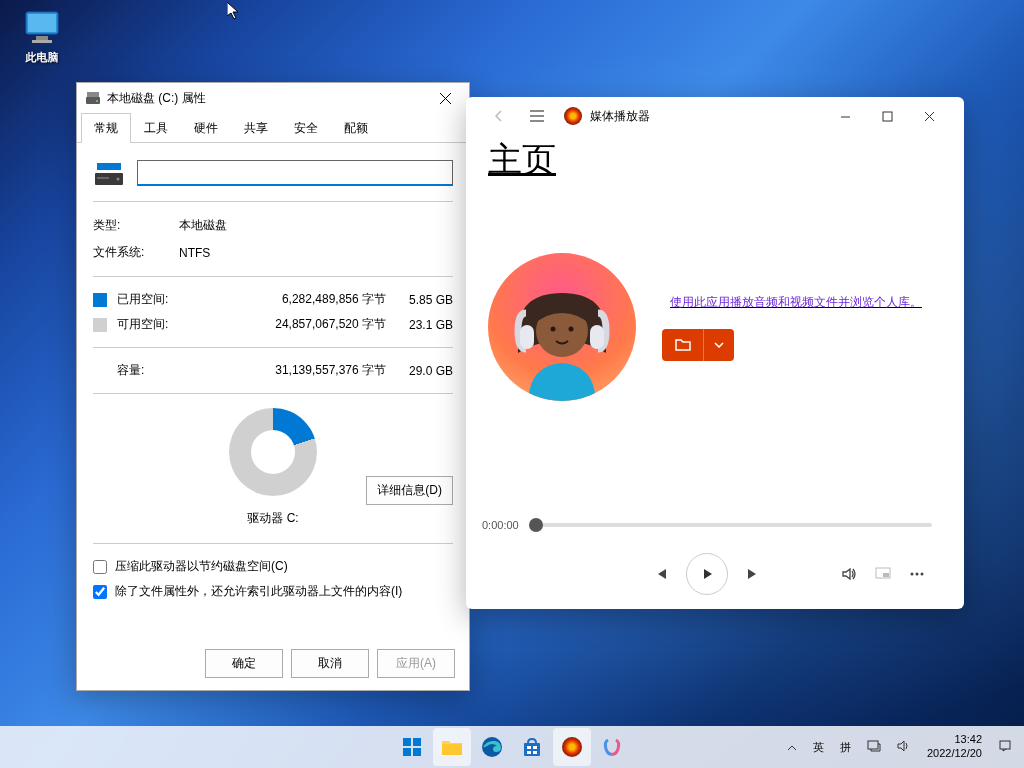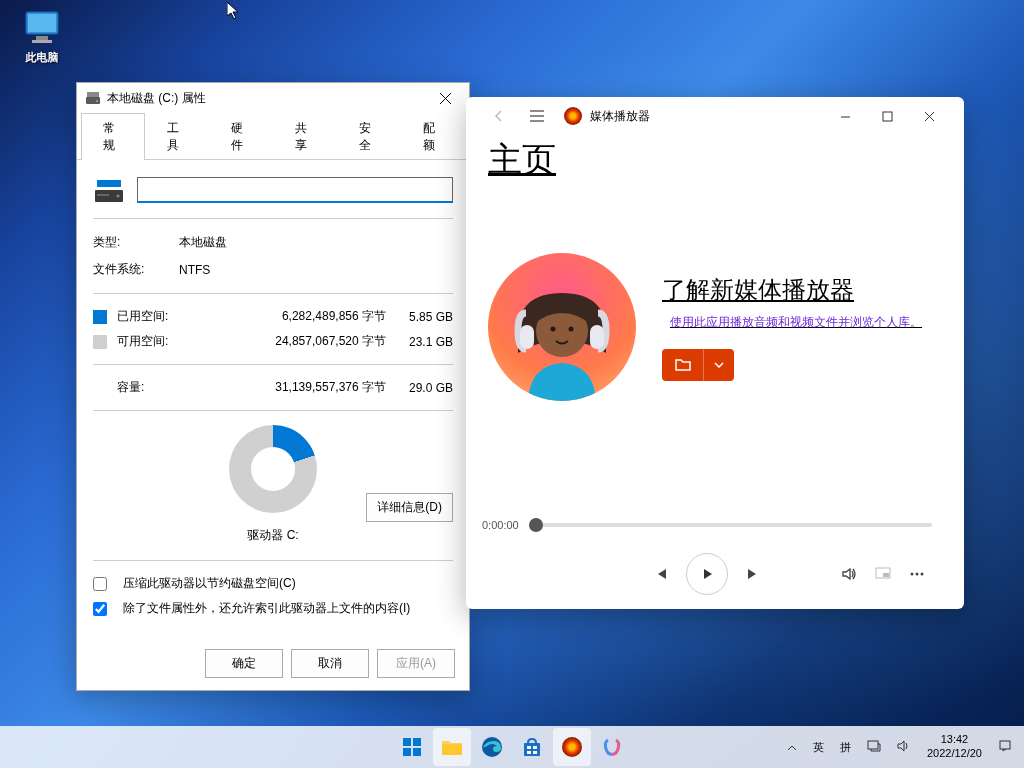--- a/index.html
+++ b/index.html
@@ -17,21 +17,21 @@
 
 .window { position: absolute; background: white; box-shadow: 0 8px 30px rgba(0,0,0,0.3); }
 .props-window { left: 33px; top: 82px; width: 394px; height: 609px; border: 1px solid #aaa; margin-left: 43px; }
 .props-titlebar { height: 30px; background: white; display: flex; align-items: center; padding: 0 4px 0 8px; }
 .props-titlebar-icon { width: 16px; height: 16px; margin-right: 6px; }
 .props-titlebar-icon svg { width: 16px; height: 16px; }
 .props-title { flex: 1; font-size: 12px; }
 .props-close { width: 40px; height: 26px; display: flex; align-items: center; justify-content: center; cursor: pointer; }
 
 .props-tabs { display: flex; border-bottom: 1px solid #ccc; padding: 0 4px; }
-.props-tab { padding: 6px 21px; font-size: 12px; cursor: pointer; border: 1px solid transparent; border-bottom: none; margin-bottom: -1px; }
+.props-tab { padding: 6px 12px; font-size: 12px; cursor: pointer; border: 1px solid transparent; border-bottom: none; margin-bottom: -1px; }
 .props-tab.active { border-color: #ccc; background: white; }
 
 .props-body { padding: 14px 16px; font-size: 12px; }
 .drive-header { display: flex; align-items: center; gap: 12px; margin-bottom: 12px; }
 .drive-icon { width: 32px; height: 32px; }
 .drive-name-input { flex: 1; border: 1px solid #666; border-bottom: 2px solid #0078d4; padding: 4px 6px; font-size: 13px; height: 26px; }
 
 .props-sep { border: none; border-top: 1px solid #ccc; margin: 10px 0; }
 .props-row { display: flex; padding: 5px 0; align-items: center; }
 .props-label { width: 86px; }
@@ -41,21 +41,21 @@
 .space-label { width: 70px; }
 .space-bytes { flex: 1; text-align: right; padding-right: 12px; }
 .space-gb { width: 55px; text-align: right; }
 
 .pie-wrap { position: relative; text-align: center; margin: 14px 0 6px; }
 .pie { width: 88px; height: 88px; border-radius: 50%; margin: 0 auto 14px; background: conic-gradient(#0078d4 0deg 72deg, #d0d0d0 72deg 360deg); position: relative; }
 .pie::after { content: ""; position: absolute; inset: 22px; background: white; border-radius: 50%; }
 .details-btn { position: absolute; right: 0; top: 68px; padding: 5px 10px; font-size: 12px; border: 1px solid #aaa; background: #fdfdfd; cursor: pointer; }
 .drive-label { font-size: 12px; }
 
-.checkbox-row { display: flex; align-items: flex-start; gap: 16px; padding: 4px 0; font-size: 12px; }
+.checkbox-row { display: flex; align-items: flex-start; gap: 8px; padding: 4px 0; font-size: 12px; }
 .checkbox-row input { margin-top: 2px; width: 14px; height: 14px; }
 
 .props-buttons { position: absolute; bottom: 12px; right: 14px; display: flex; gap: 8px; }
 .props-buttons button { width: 78px; padding: 5px 0; font-size: 12px; border: 1px solid #aaa; background: #fdfdfd; cursor: pointer; }
 .props-buttons button:disabled { color: #999; }
 
 .media-window { left: 466px; top: 97px; width: 498px; height: 512px; border-radius: 6px; overflow: hidden; }
 .media-header { height: 38px; display: flex; align-items: center; padding: 0 14px; }
 .media-nav-btn { width: 38px; height: 32px; display: flex; align-items: center; justify-content: center; color: #666; cursor: pointer; border-radius: 4px; }
 .media-nav-btn.disabled { color: #bbb; }
@@ -82,21 +82,21 @@
 .media-ctrl-btn { width: 30px; height: 30px; display: flex; align-items: center; justify-content: center; color: #444; cursor: pointer; border-radius: 4px; }
 .media-play-btn { width: 42px; height: 42px; border: 1px solid #ccc; border-radius: 50%; display: flex; align-items: center; justify-content: center; cursor: pointer; }
 .media-ctrl-right { position: absolute; right: 0; display: flex; gap: 4px; }
 
 .taskbar { position: absolute; bottom: 0; left: 0; right: 0; height: 42px; background: rgba(240,244,250,0.88); backdrop-filter: blur(10px); display: flex; align-items: center; }
 .taskbar-center { position: absolute; left: 50%; transform: translateX(-50%); display: flex; gap: 2px; }
 .taskbar-btn { width: 38px; height: 38px; display: flex; align-items: center; justify-content: center; border-radius: 4px; cursor: pointer; }
 .taskbar-btn.active { background: rgba(255,255,255,0.6); }
 .taskbar-right { margin-left: auto; display: flex; align-items: center; gap: 4px; padding-right: 6px; font-size: 11px; }
 .tray-item { padding: 4px 6px; cursor: pointer; border-radius: 3px; }
-.tray-time { text-align: center; line-height: 1.25; padding: 0 6px; }
+.tray-time { text-align: right; line-height: 1.25; padding: 0 6px; }
 </style>
 </head>
 <body>
 
 <div class="wallpaper"></div>
 
 <div class="cursor">
   <svg viewBox="0 0 16 20">
       <path d="M0 0 L0 14 L4 11 L7 17 L9 16 L6 10 L11 10 Z" fill="white" stroke="black" stroke-width="1"></path>
     </svg>
@@ -248,21 +248,20 @@
             <circle cx="83" cy="76" r="2.5" fill="#2a1810"></circle>
           <path d="M68 88 Q74 93 80 88" stroke="#2a1810" stroke-width="2" fill="none"></path>
           <path d="M40 148 Q42 112 74 110 Q106 112 108 148 Z" fill="#1ea8d8"></path>
           <path d="M38 60 Q30 60 30 78 Q30 96 38 96" stroke="#d8d8e0" stroke-width="7" fill="none"></path>
           <path d="M110 60 Q118 60 118 78 Q118 96 110 96" stroke="#d8d8e0" stroke-width="7" fill="none"></path>
           <rect x="32" y="72" width="14" height="24" rx="7" fill="#e8e8f0"></rect>
           <rect x="102" y="72" width="14" height="24" rx="7" fill="#e8e8f0"></rect>
         </svg>
       </div>
       <div class="media-hero-text">
-        <h2>了解新媒体播放器</h2>
         <p>使用此应用播放音频和视频文件并浏览个人库。</p>
         <div class="media-hero-btns">
           <div class="media-hero-btn1">
             <svg width="16" height="14" viewBox="0 0 16 14">
                 <path d="M1 2 L6 2 L8 4 L15 4 L15 12 L1 12 Z" fill="none" stroke="white" stroke-width="1.5"></path>
               </svg>
           </div>
           <div class="media-hero-btn2">
             <svg width="10" height="6" viewBox="0 0 10 6">
                 <path d="M1 1 L5 5 L9 1" stroke="white" stroke-width="1.5" fill="none"></path>

